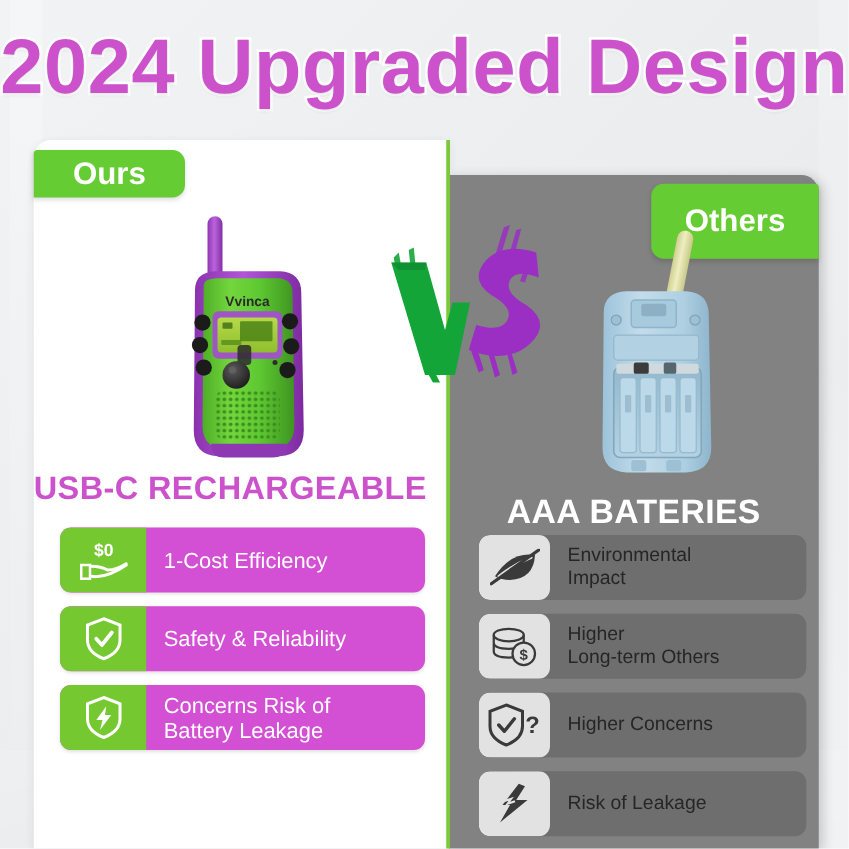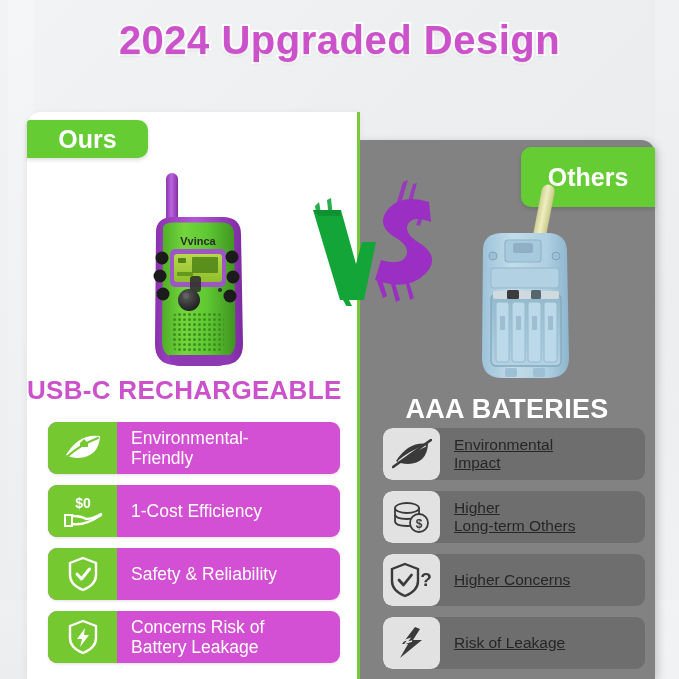--- a/index.html
+++ b/index.html
@@ -26,21 +26,21 @@
     pointer-events: none;
   }
 
   
   #title {
     position: absolute;
     top: 18px;
     left: 0;
     width: 679px;
     text-align: center;
-    font-size: 40px;
+    font-size: 62px;
     font-weight: bold;
     letter-spacing: 0.5px;
     color: #cc52cc;
     -webkit-text-stroke: 4px #ffffff;
     paint-order: stroke fill;
     text-shadow: 0 2px 3px rgba(0,0,0,0.10);
     white-space: nowrap;
   }
 
   
@@ -206,21 +206,20 @@
   }
   .row-others .txt {
     flex: 1;
     display: flex;
     align-items: center;
     padding-left: 14px;
     padding-right: 8px;
     color: #262626;
     font-size: 15.5px;
     line-height: 18px;
-    text-decoration: underline;
   }
   .nl { display: block; }
 </style>
 </head>
 <body>
 
 <div id="root">
 
   <div class="bg-streak" style="left:8px;  top:0;   width:26px; height:679px; opacity:.45;"></div>
   <div class="bg-streak" style="left:655px;top:0;   width:24px; height:679px; opacity:.40;"></div>
@@ -384,35 +383,20 @@
         <path d="M36 120 L41 129 L46 128 L42 120 Z"></path>
       </g>
     </g>
   </svg>
 
   <div id="heading-ours">USB-C RECHARGEABLE</div>
   <div id="heading-others">AAA BATERIES</div>
 
   <div id="features-ours">
 
-    <div class="row-ours">
-      <div class="ico">
-        <svg width="40" height="30" viewBox="0 0 40 30">
-          <path d="M3 22 Q16 0 37 3 Q36 24 15 25 Q8 25 3 22 Z" fill="#ffffff"></path>
-          <path d="M5 23 Q17 12 35 5" stroke="#76c831" stroke-width="2.2" fill="none" stroke-linecap="round"></path>
-          <path d="M17 10 L21 6 L25 10 L25 14 L17 14 Z" fill="#76c831"></path>
-        </svg>
-      </div>
-      <div class="txt">
-        <span>
-          <span class="nl">Environmental-</span>
-          <span class="nl">Friendly</span>
-        </span>
-      </div>
-    </div>
 
     <div class="row-ours">
       <div class="ico">
         <svg width="44" height="34" viewBox="0 0 44 34">
           <text x="22" y="14" font-family="Liberation Sans, sans-serif" font-size="14" font-weight="bold" fill="#ffffff" text-anchor="middle">$0</text>
           <path d="M4 21 L11 21 L11 32 L4 32 Z" fill="none" stroke="#ffffff" stroke-width="2"></path>
           <path d="M12 22 Q20 22 25 25 Q32 25 40 20" stroke="#ffffff" stroke-width="2.4" fill="none" stroke-linecap="round"></path>
           <path d="M12 30 Q24 32 40 21" stroke="#ffffff" stroke-width="2.4" fill="none" stroke-linecap="round"></path>
         </svg>
       </div>

